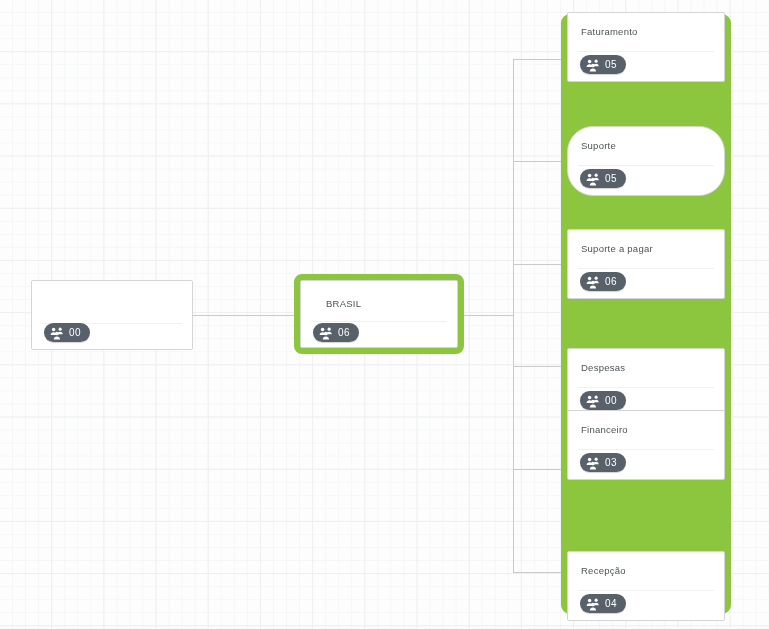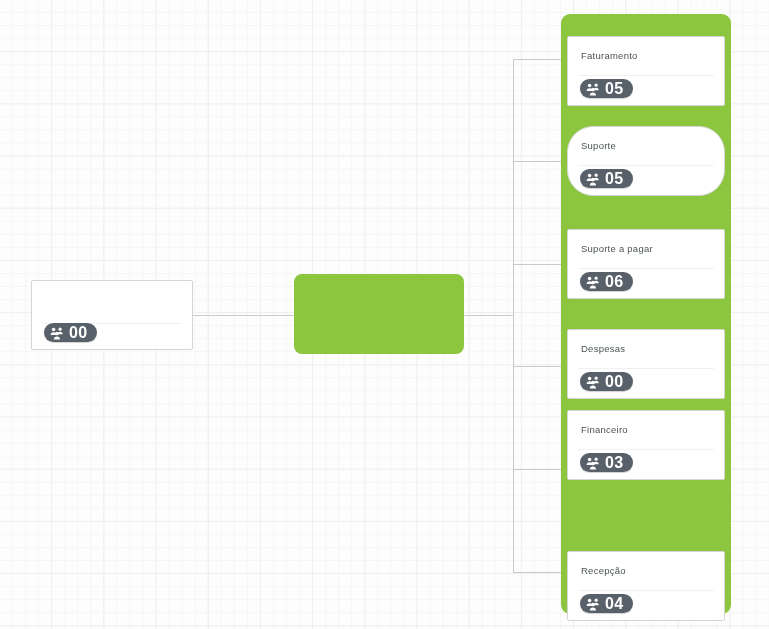--- a/index.html
+++ b/index.html
@@ -84,22 +84,22 @@
     box-shadow: 0 1px 1px rgba(0,0,0,0.18);
   }
   .count-badge .badge-icon {
     display: inline-flex;
     align-items: center;
     justify-content: center;
     width: 14px;
     height: 14px;
   }
   .count-badge .badge-value {
-    font-size: 16px;
-    font-weight: bold;
+    font-size: 10px;
+    font-weight: normal;
     color: #ffffff;
     line-height: 1;
     letter-spacing: 0.4px;
   }
 
   
   #node-root {
     left: 31px;
     top: 280px;
     width: 162px;
@@ -187,25 +187,42 @@
           <path d="M8.6 9.4c0-1.7 1.3-2.8 3.0-2.8s3.0 1.1 3.0 2.8z" fill="#ffffff"></path>
           <circle cx="7.9" cy="8.6" r="2.1" fill="#ffffff"></circle>
           <path d="M4.3 15.4c0-2.0 1.6-3.3 3.6-3.3s3.6 1.3 3.6 3.3z" fill="#ffffff"></path>
         </svg>
       </span>
       <span class="badge-value">00</span>
     </div>
   </div>
 
   <div id="brasil-frame"></div>
+  <div class="node-card" id="node-brasil">
+    <div class="node-title">BRASIL</div>
+    <div class="node-divider"></div>
+    <div class="count-badge">
+      <span class="badge-icon">
+        <svg viewBox="0 0 16 16" width="14" height="14" aria-hidden="true">
+          <circle cx="4.1" cy="4.0" r="2.0" fill="#ffffff"></circle>
+          <path d="M0.7 10.2c0-1.9 1.5-3.1 3.4-3.1s3.4 1.2 3.4 3.1z" fill="#ffffff"></path>
+          <circle cx="11.6" cy="3.6" r="1.8" fill="#ffffff"></circle>
+          <path d="M8.6 9.4c0-1.7 1.3-2.8 3.0-2.8s3.0 1.1 3.0 2.8z" fill="#ffffff"></path>
+          <circle cx="7.9" cy="8.6" r="2.1" fill="#ffffff"></circle>
+          <path d="M4.3 15.4c0-2.0 1.6-3.3 3.6-3.3s3.6 1.3 3.6 3.3z" fill="#ffffff"></path>
+        </svg>
+      </span>
+      <span class="badge-value">06</span>
+    </div>
+  </div>
 
   <div id="dept-group-frame"></div>
 
   <div id="dept-layer">
-      <div class="node-card dept-card" style="top: 36px;">
+      <div class="node-card dept-card" style="top: 12px;">
         <div class="node-title">Faturamento</div>
         <div class="node-divider"></div>
         <div class="count-badge">
           <span class="badge-icon">
             <svg viewBox="0 0 16 16" width="14" height="14" aria-hidden="true">
               <circle cx="4.1" cy="4.0" r="2.0" fill="#ffffff"></circle>
               <path d="M0.7 10.2c0-1.9 1.5-3.1 3.4-3.1s3.4 1.2 3.4 3.1z" fill="#ffffff"></path>
               <circle cx="11.6" cy="3.6" r="1.8" fill="#ffffff"></circle>
               <path d="M8.6 9.4c0-1.7 1.3-2.8 3.0-2.8s3.0 1.1 3.0 2.8z" fill="#ffffff"></path>
               <circle cx="7.9" cy="8.6" r="2.1" fill="#ffffff"></circle>
@@ -242,21 +259,21 @@
               <path d="M0.7 10.2c0-1.9 1.5-3.1 3.4-3.1s3.4 1.2 3.4 3.1z" fill="#ffffff"></path>
               <circle cx="11.6" cy="3.6" r="1.8" fill="#ffffff"></circle>
               <path d="M8.6 9.4c0-1.7 1.3-2.8 3.0-2.8s3.0 1.1 3.0 2.8z" fill="#ffffff"></path>
               <circle cx="7.9" cy="8.6" r="2.1" fill="#ffffff"></circle>
               <path d="M4.3 15.4c0-2.0 1.6-3.3 3.6-3.3s3.6 1.3 3.6 3.3z" fill="#ffffff"></path>
             </svg>
           </span>
           <span class="badge-value">06</span>
         </div>
       </div>
-      <div class="node-card dept-card" style="top: 329px;">
+      <div class="node-card dept-card" style="top: 348px;">
         <div class="node-title">Despesas</div>
         <div class="node-divider"></div>
         <div class="count-badge">
           <span class="badge-icon">
             <svg viewBox="0 0 16 16" width="14" height="14" aria-hidden="true">
               <circle cx="4.1" cy="4.0" r="2.0" fill="#ffffff"></circle>
               <path d="M0.7 10.2c0-1.9 1.5-3.1 3.4-3.1s3.4 1.2 3.4 3.1z" fill="#ffffff"></path>
               <circle cx="11.6" cy="3.6" r="1.8" fill="#ffffff"></circle>
               <path d="M8.6 9.4c0-1.7 1.3-2.8 3.0-2.8s3.0 1.1 3.0 2.8z" fill="#ffffff"></path>
               <circle cx="7.9" cy="8.6" r="2.1" fill="#ffffff"></circle>

